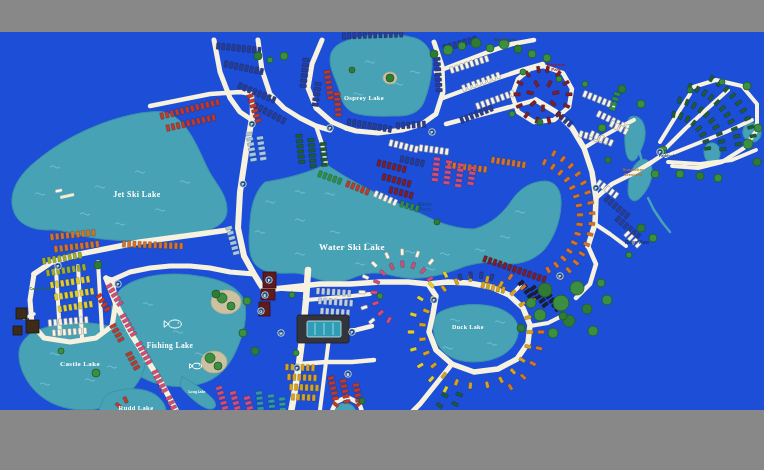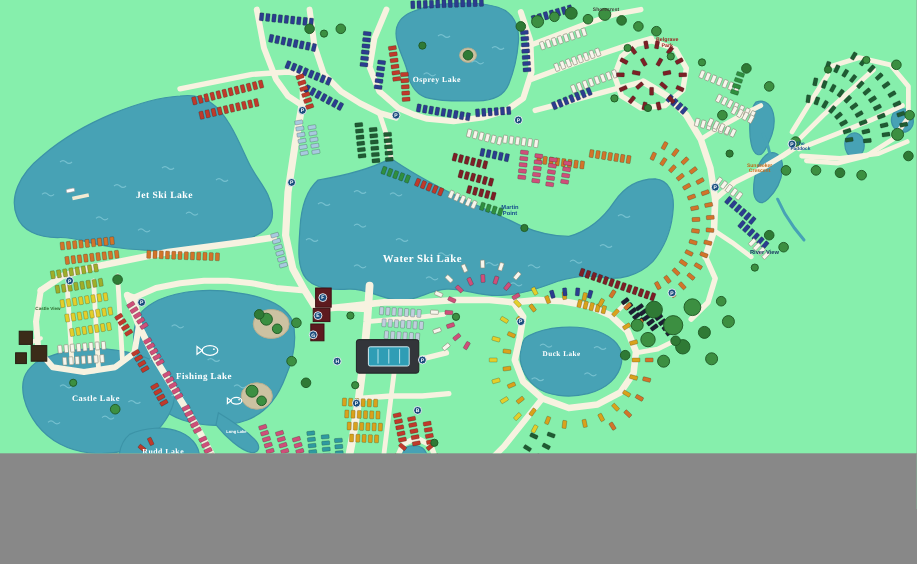--- a/index.html
+++ b/index.html
@@ -1,16 +1,16 @@
 <!DOCTYPE html>
 <html><head>
 <meta charset="utf-8">
 <style>
   html,body{margin:0;padding:0;background:#888;}
-  #stage{width:764px;height:378px;position:relative;overflow:hidden;background:#86efac;}
+  #stage{width:764px;height:378px;position:relative;overflow:hidden;background:#1d4ed8;margin-top:32px;}
   svg text{user-select:none;}
   .lakelbl{font-family:"Liberation Serif",serif;font-weight:bold;fill:#ffffff;letter-spacing:.4px;}
   .arealbl{font-family:"Liberation Sans",sans-serif;font-weight:bold;}
   .mkr{font-family:"Liberation Sans",sans-serif;font-weight:bold;fill:#fff;}
 </style>
 </head>
 <body>
 
 <div id="stage">
   <svg id="map" width="764" height="470" viewBox="0 0 764 470" xmlns="http://www.w3.org/2000/svg">

